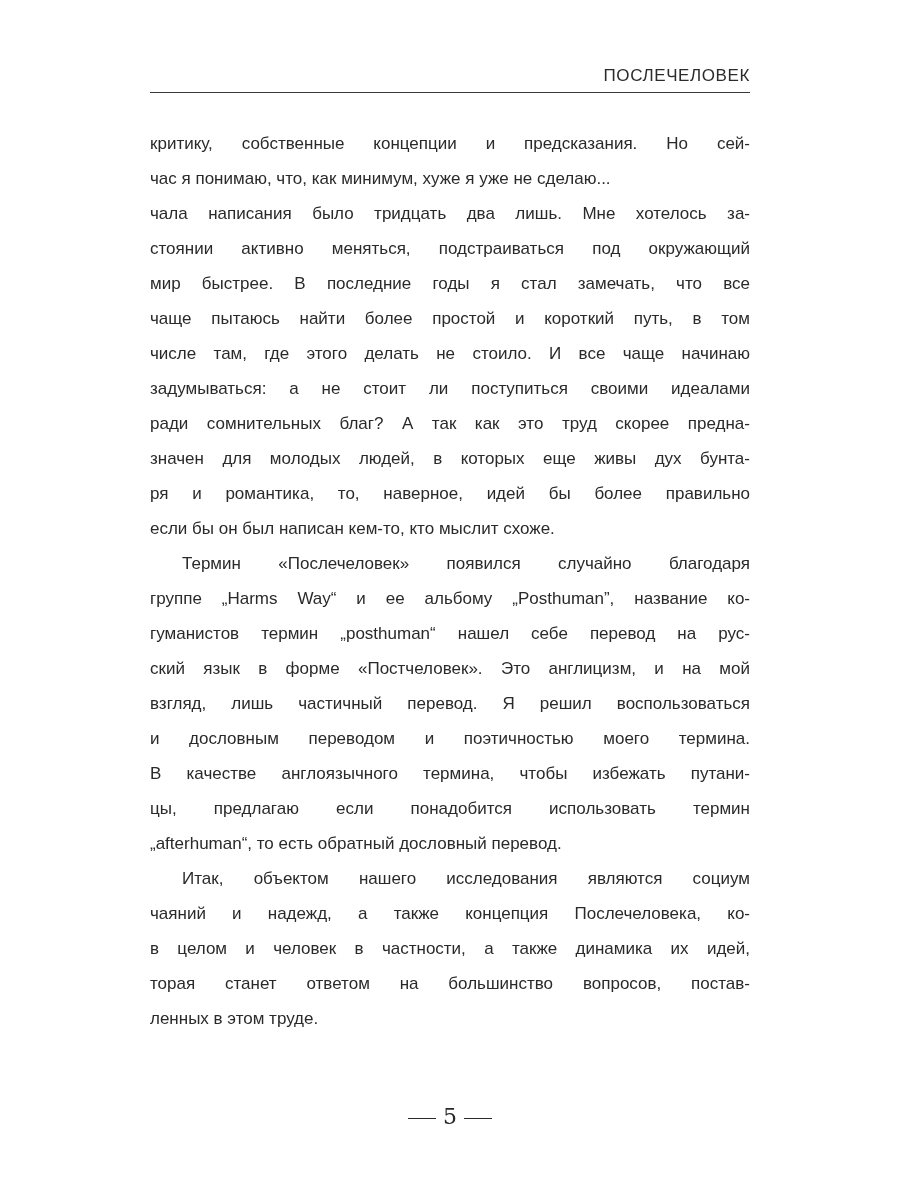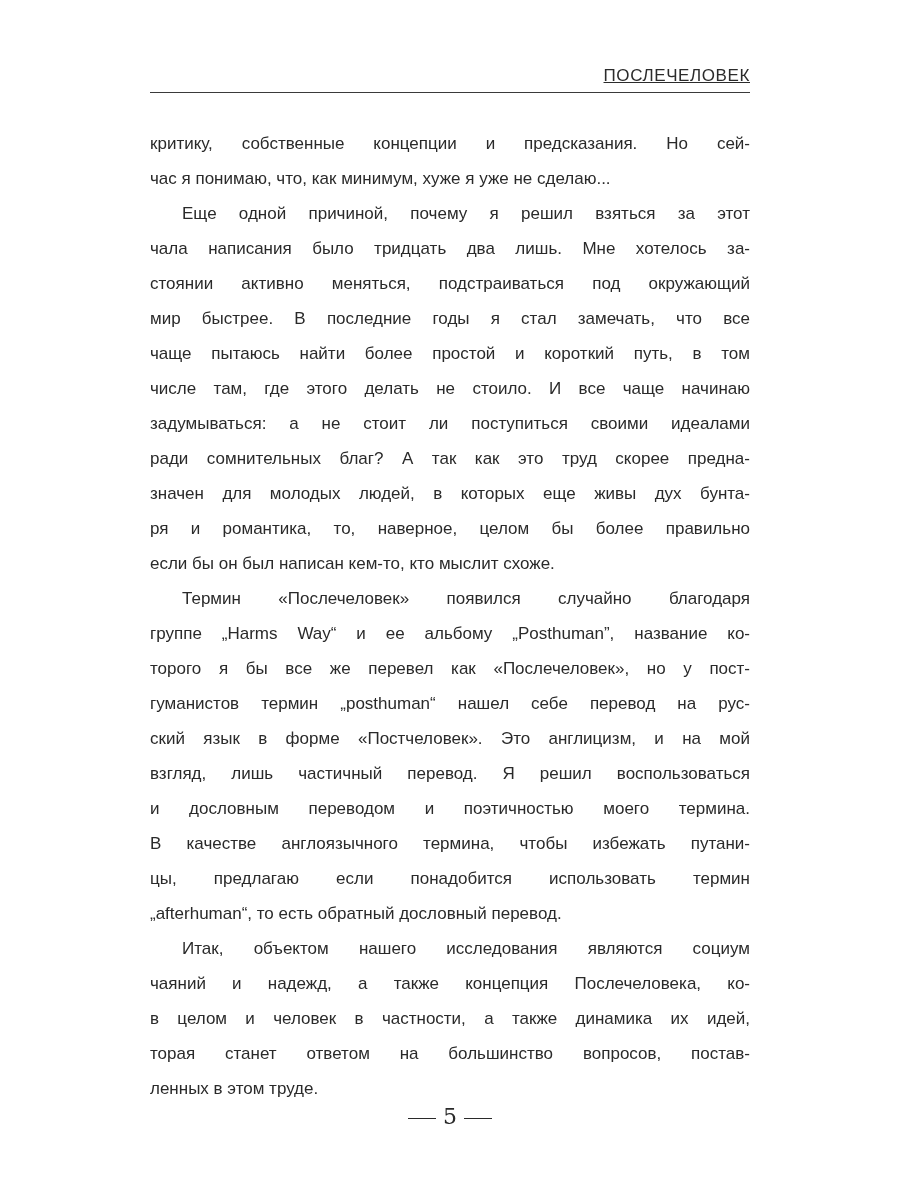--- a/index.html
+++ b/index.html
@@ -23,21 +23,20 @@
       height: 1200px;
     }
     .running-head {
       position: absolute;
       top: 66px;
       right: 0;
       font-size: 17px;
       letter-spacing: 0.6px;
       color: #2b2b2b;
       text-transform: uppercase;
-      text-decoration: underline;
     }
     .head-rule {
       position: absolute;
       top: 92px;
       left: 0;
       width: 600px;
       height: 0;
       border-top: 1.5px solid #3a3a3a;
     }
     .body-text {
@@ -90,37 +89,35 @@
   <div class="head-rule"></div>
 
   <div class="body-text">
 
     <div>
       <span class="line">критику, собственные концепции и предсказания. Но сей-</span>
       <span class="line last">час я понимаю, что, как минимум, хуже я уже не сделаю...</span>
     </div>
 
     <div>
-      <span class="line indent">Еще одной причиной, почему я решил взяться за этот</span>
       <span class="line">чала написания было тридцать два лишь. Мне хотелось за-</span>
       <span class="line">стоянии активно меняться, подстраиваться под окружающий</span>
       <span class="line">мир быстрее. В последние годы я стал замечать, что все</span>
       <span class="line">чаще пытаюсь найти более простой и короткий путь, в том</span>
       <span class="line">числе там, где этого делать не стоило. И все чаще начинаю</span>
       <span class="line">задумываться: а не стоит ли поступиться своими идеалами</span>
       <span class="line">ради сомнительных благ? А так как это труд скорее предна-</span>
       <span class="line">значен для молодых людей, в которых еще живы дух бунта-</span>
-      <span class="line">ря и романтика, то, наверное, целом бы более правильно</span>
+      <span class="line">ря и романтика, то, наверное, идей бы более правильно</span>
       <span class="line last">если бы он был написан кем-то, кто мыслит схоже.</span>
     </div>
 
     <div>
       <span class="line indent">Термин «Послечеловек» появился случайно благодаря</span>
       <span class="line">группе „Harms Way“ и ее альбому „Posthuman”, название ко-</span>
-      <span class="line">торого я бы все же перевел как «Послечеловек», но у пост-</span>
       <span class="line">гуманистов термин „posthuman“ нашел себе перевод на рус-</span>
       <span class="line">ский язык в форме «Постчеловек». Это англицизм, и на мой</span>
       <span class="line">взгляд, лишь частичный перевод. Я решил воспользоваться</span>
       <span class="line">и дословным переводом и поэтичностью моего термина.</span>
       <span class="line">В качестве англоязычного термина, чтобы избежать путани-</span>
       <span class="line">цы, предлагаю если понадобится использовать термин</span>
       <span class="line last">„afterhuman“, то есть обратный дословный перевод.</span>
     </div>
 
     <div>

